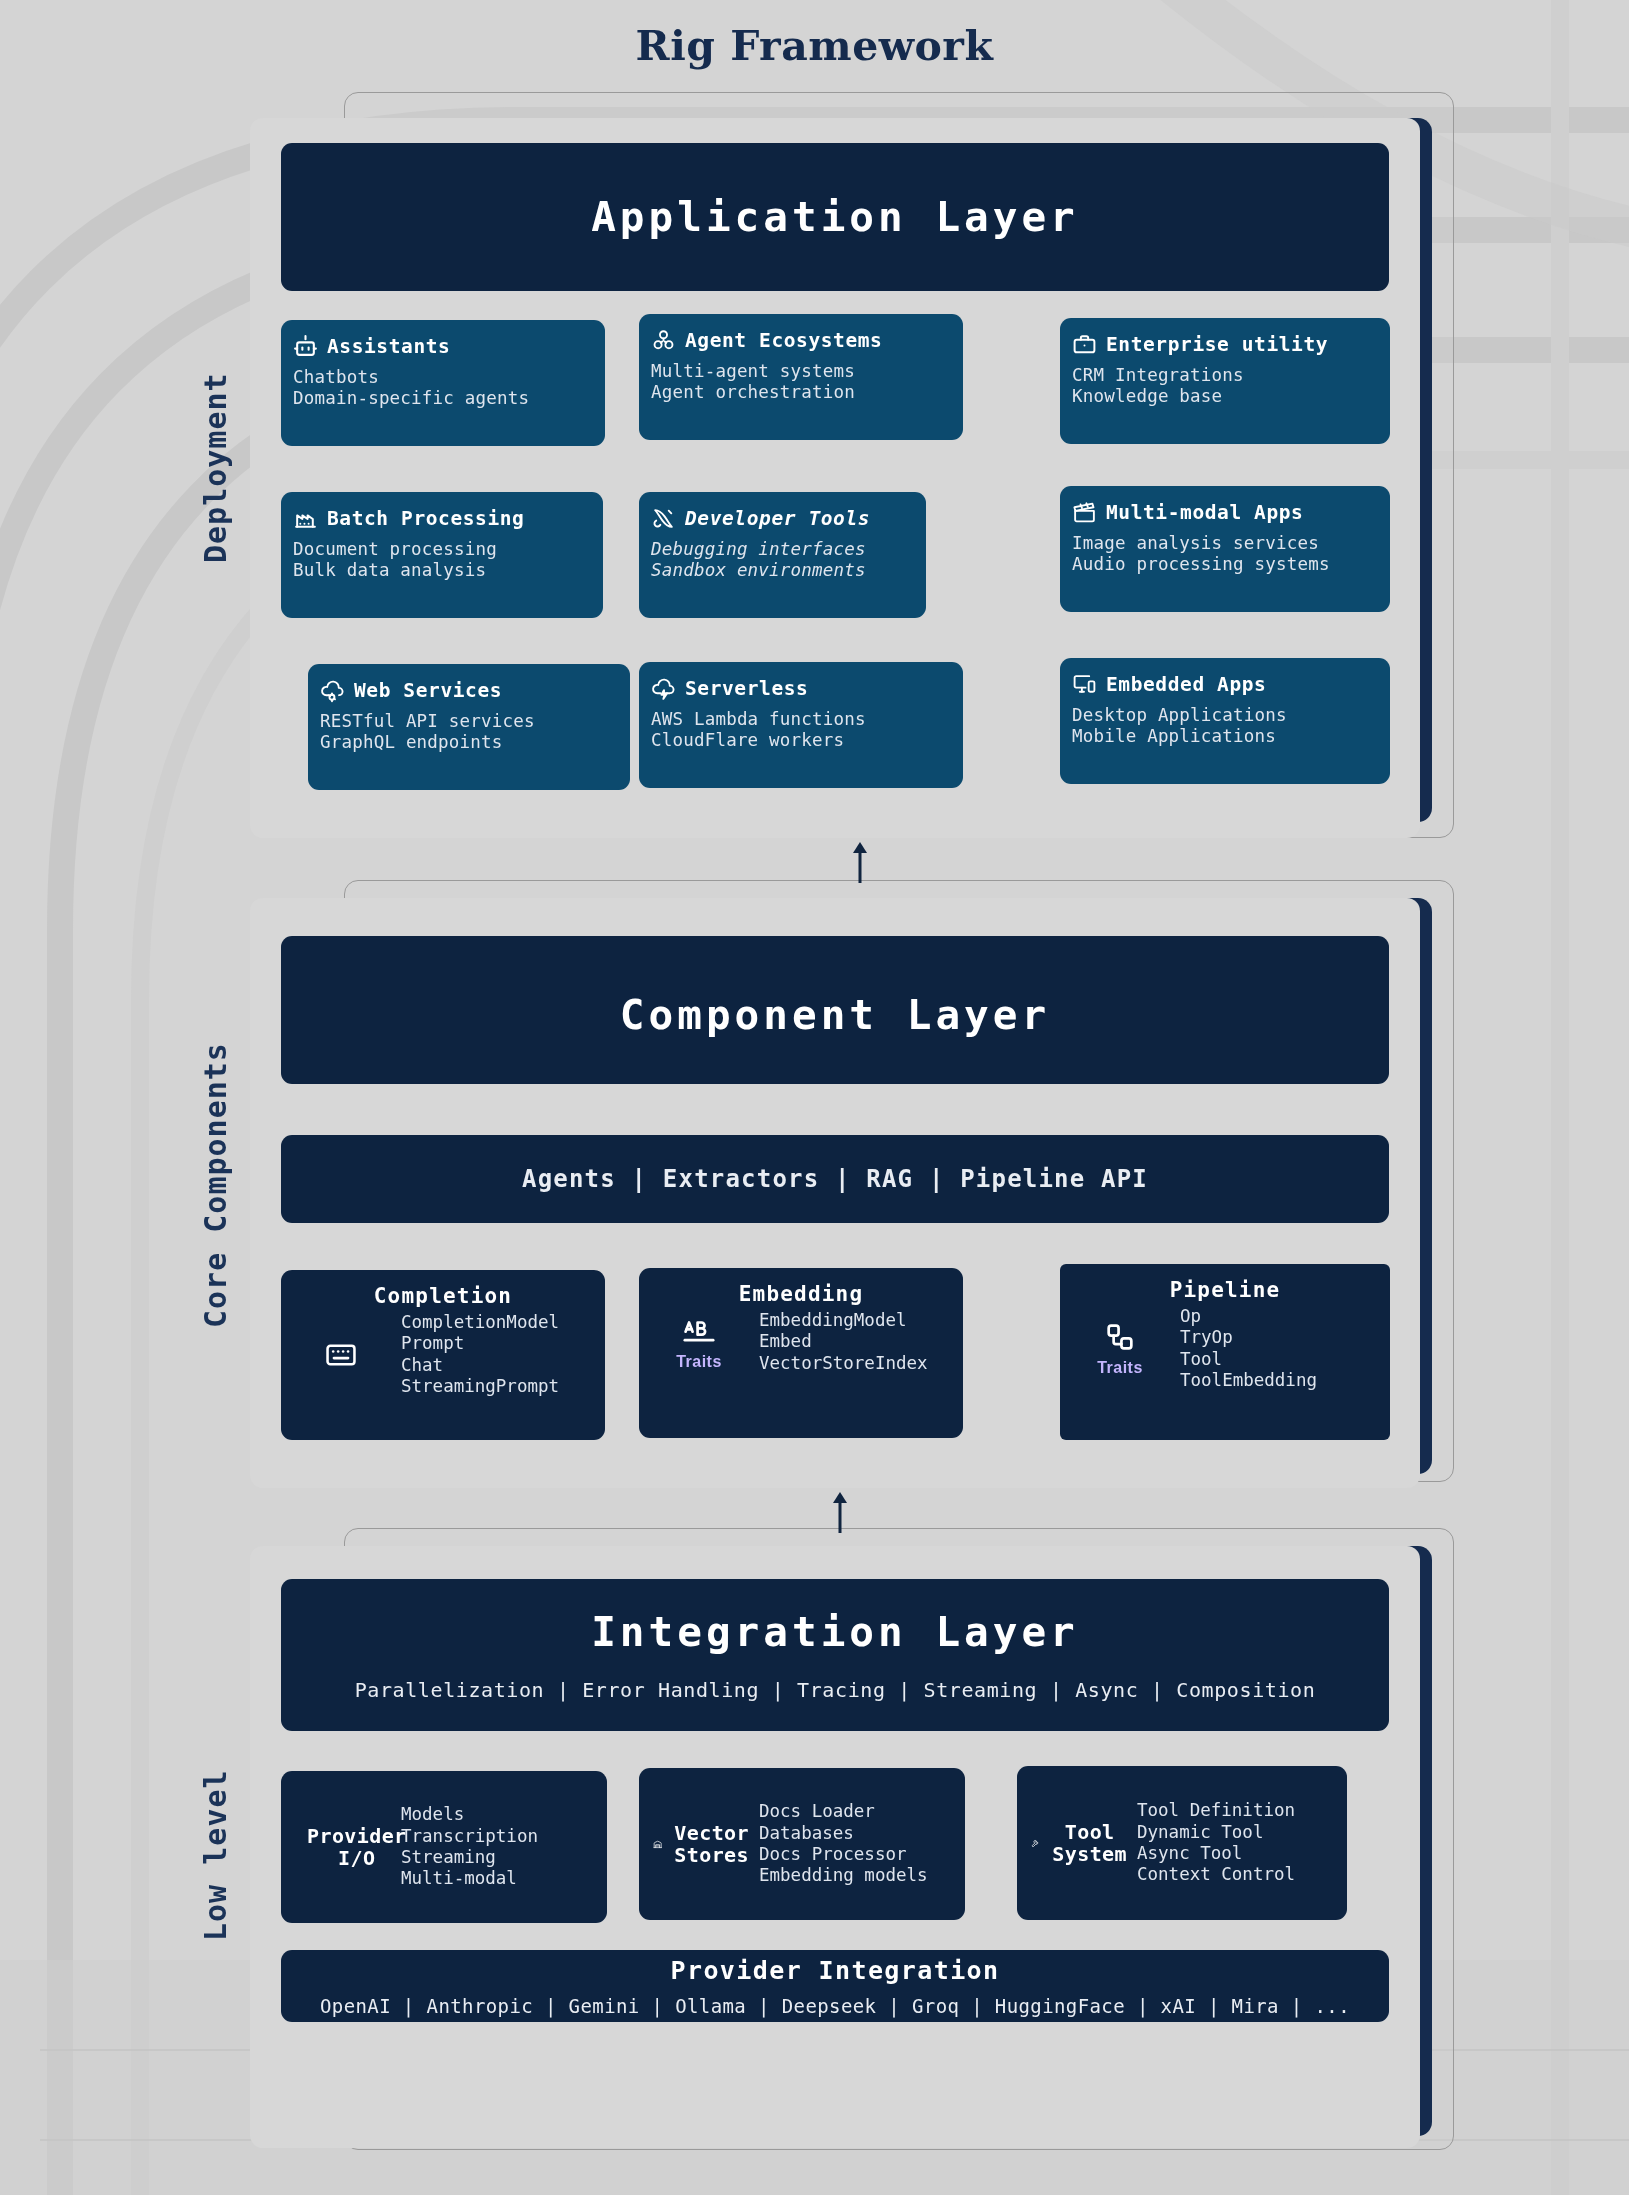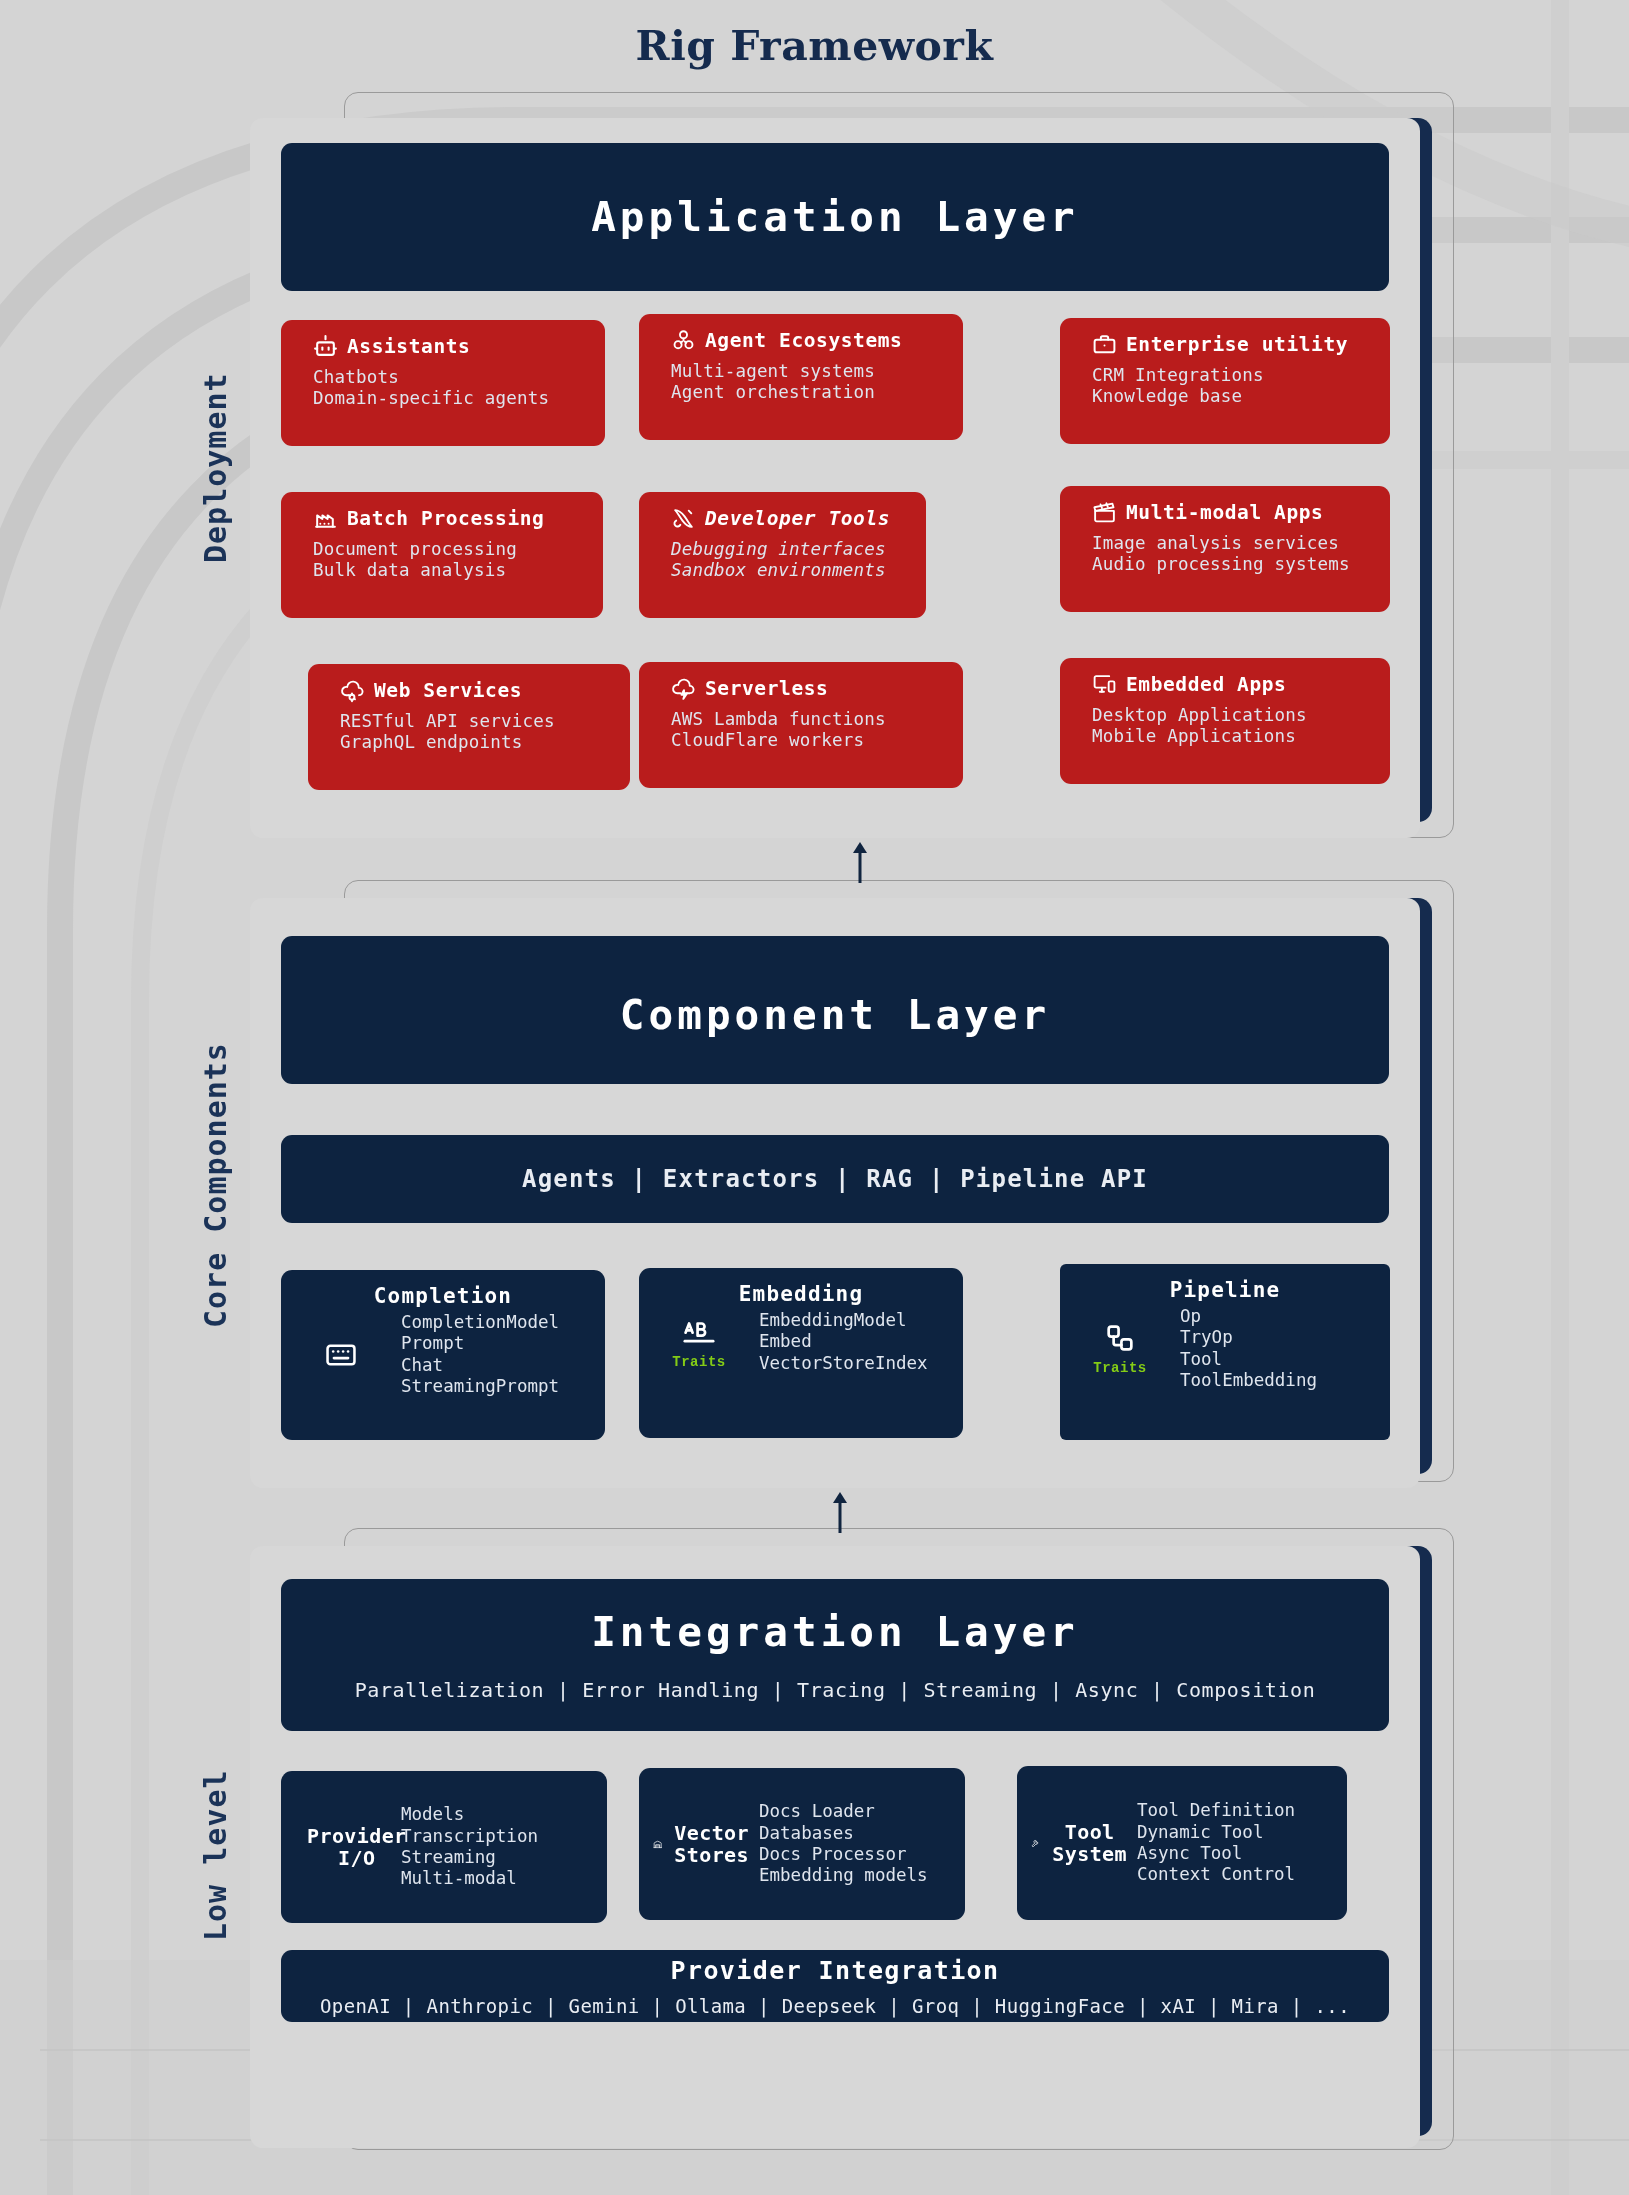--- a/index.html
+++ b/index.html
@@ -64,24 +64,24 @@
     letter-spacing:4px;
   }
   .layer-sub{
     color:#e9edf3;text-align:center;
     font-family:"DejaVu Sans Mono",monospace;
     letter-spacing:0.5px;
   }
   
   .card{
     position:absolute;
-    background:#b91c1c;
+    background:#0c4a6e;
     border-radius:11px;
     box-sizing:border-box;
-    padding:14px 16px 14px 32px;
+    padding:14px 16px 14px 12px;
     overflow:hidden;
   }
   .card-head{
     display:flex;align-items:center;gap:9px;
     margin-bottom:8px;
   }
   .card-head .ic{
     width:25px;height:25px;flex:0 0 25px;
     display:block;
   }
@@ -110,23 +110,23 @@
   .ccard .cbody{
     display:flex;align-items:center;gap:14px;
     padding:4px 14px 12px 14px;
   }
   .ccard .cicon{
     width:92px;flex:0 0 92px;
     display:flex;flex-direction:column;align-items:center;gap:5px;
   }
   .ccard .cicon svg{width:34px;height:34px;display:block;}
   .ccard .cicon .trait{
-    color:#84cc16;font-weight:bold;font-size:14px;
+    color:#c4b5fd;font-weight:bold;font-size:16px;
     letter-spacing:0.5px;
-    font-family:Liberation Mono, monospace;
+    font-family:Liberation Sans, sans-serif;
   }
   .ccard .clist{
     color:#dfe5ee;font-size:17.5px;line-height:1.22;
     font-family:"DejaVu Sans Mono",monospace;
   }
   
   .lcard{
     position:absolute;background:#0d2340;border-radius:11px;
     box-sizing:border-box;display:flex;align-items:center;
     gap:10px;padding:12px 14px;overflow:hidden;

